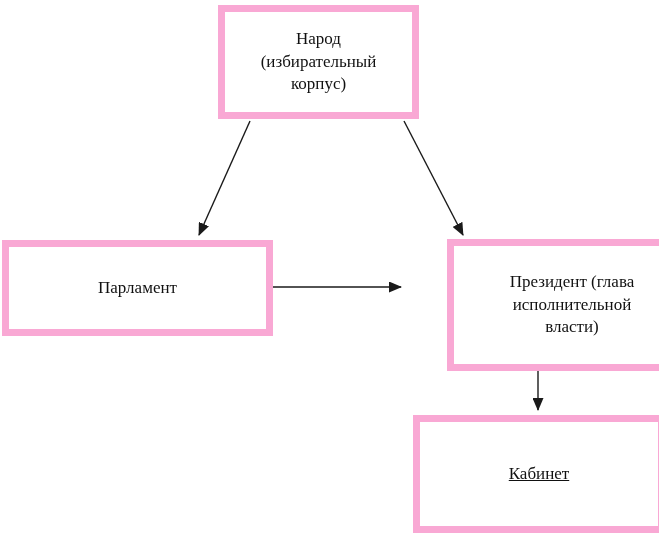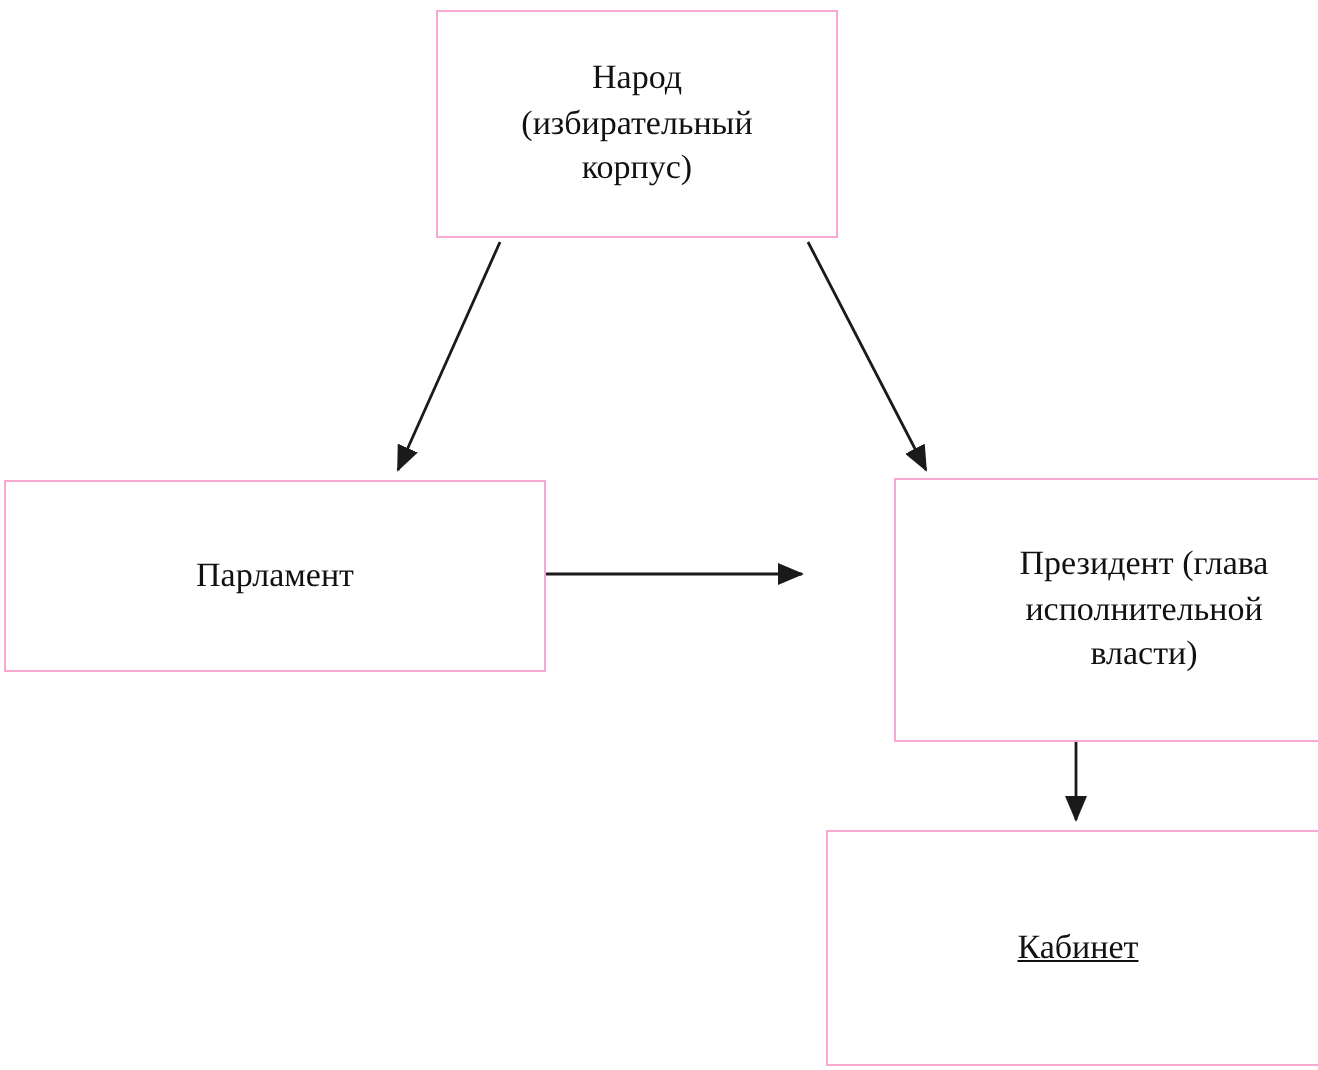--- a/index.html
+++ b/index.html
@@ -19,21 +19,21 @@
     position: absolute;
     left: 0;
     top: 0;
     width: 659px;
     height: 535px;
     pointer-events: none;
   }
   .node {
     position: absolute;
     box-sizing: border-box;
-    border: 1px solid #f9a8d4;
+    border: 7px solid #f9a8d4;
     background: #ffffff;
     display: flex;
     align-items: center;
     justify-content: center;
     text-align: center;
     font-size: 17px;
     line-height: 1.35;
     color: #111111;
     white-space: pre-line;
   }

